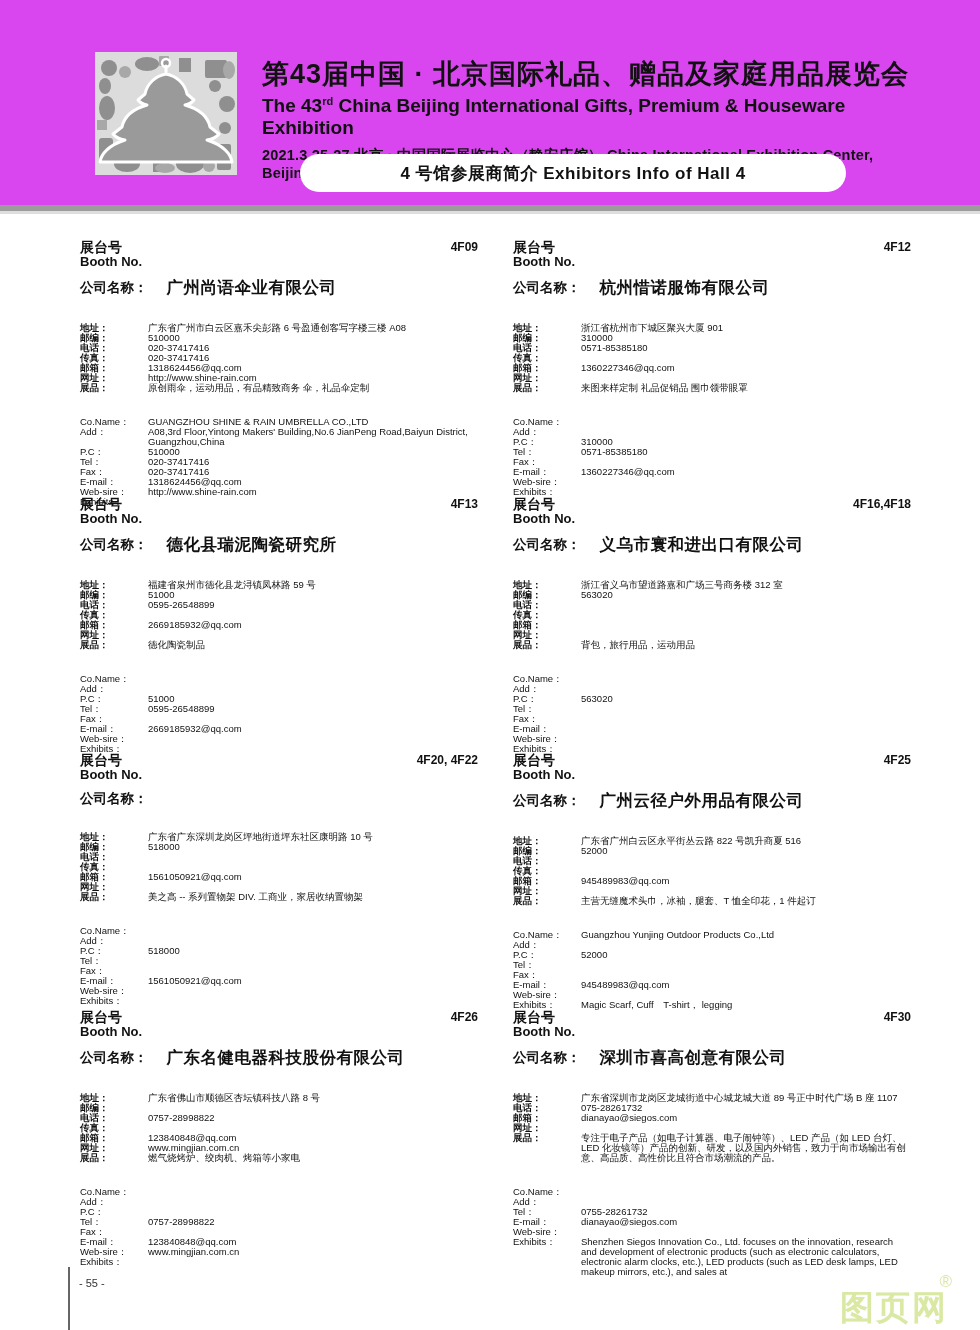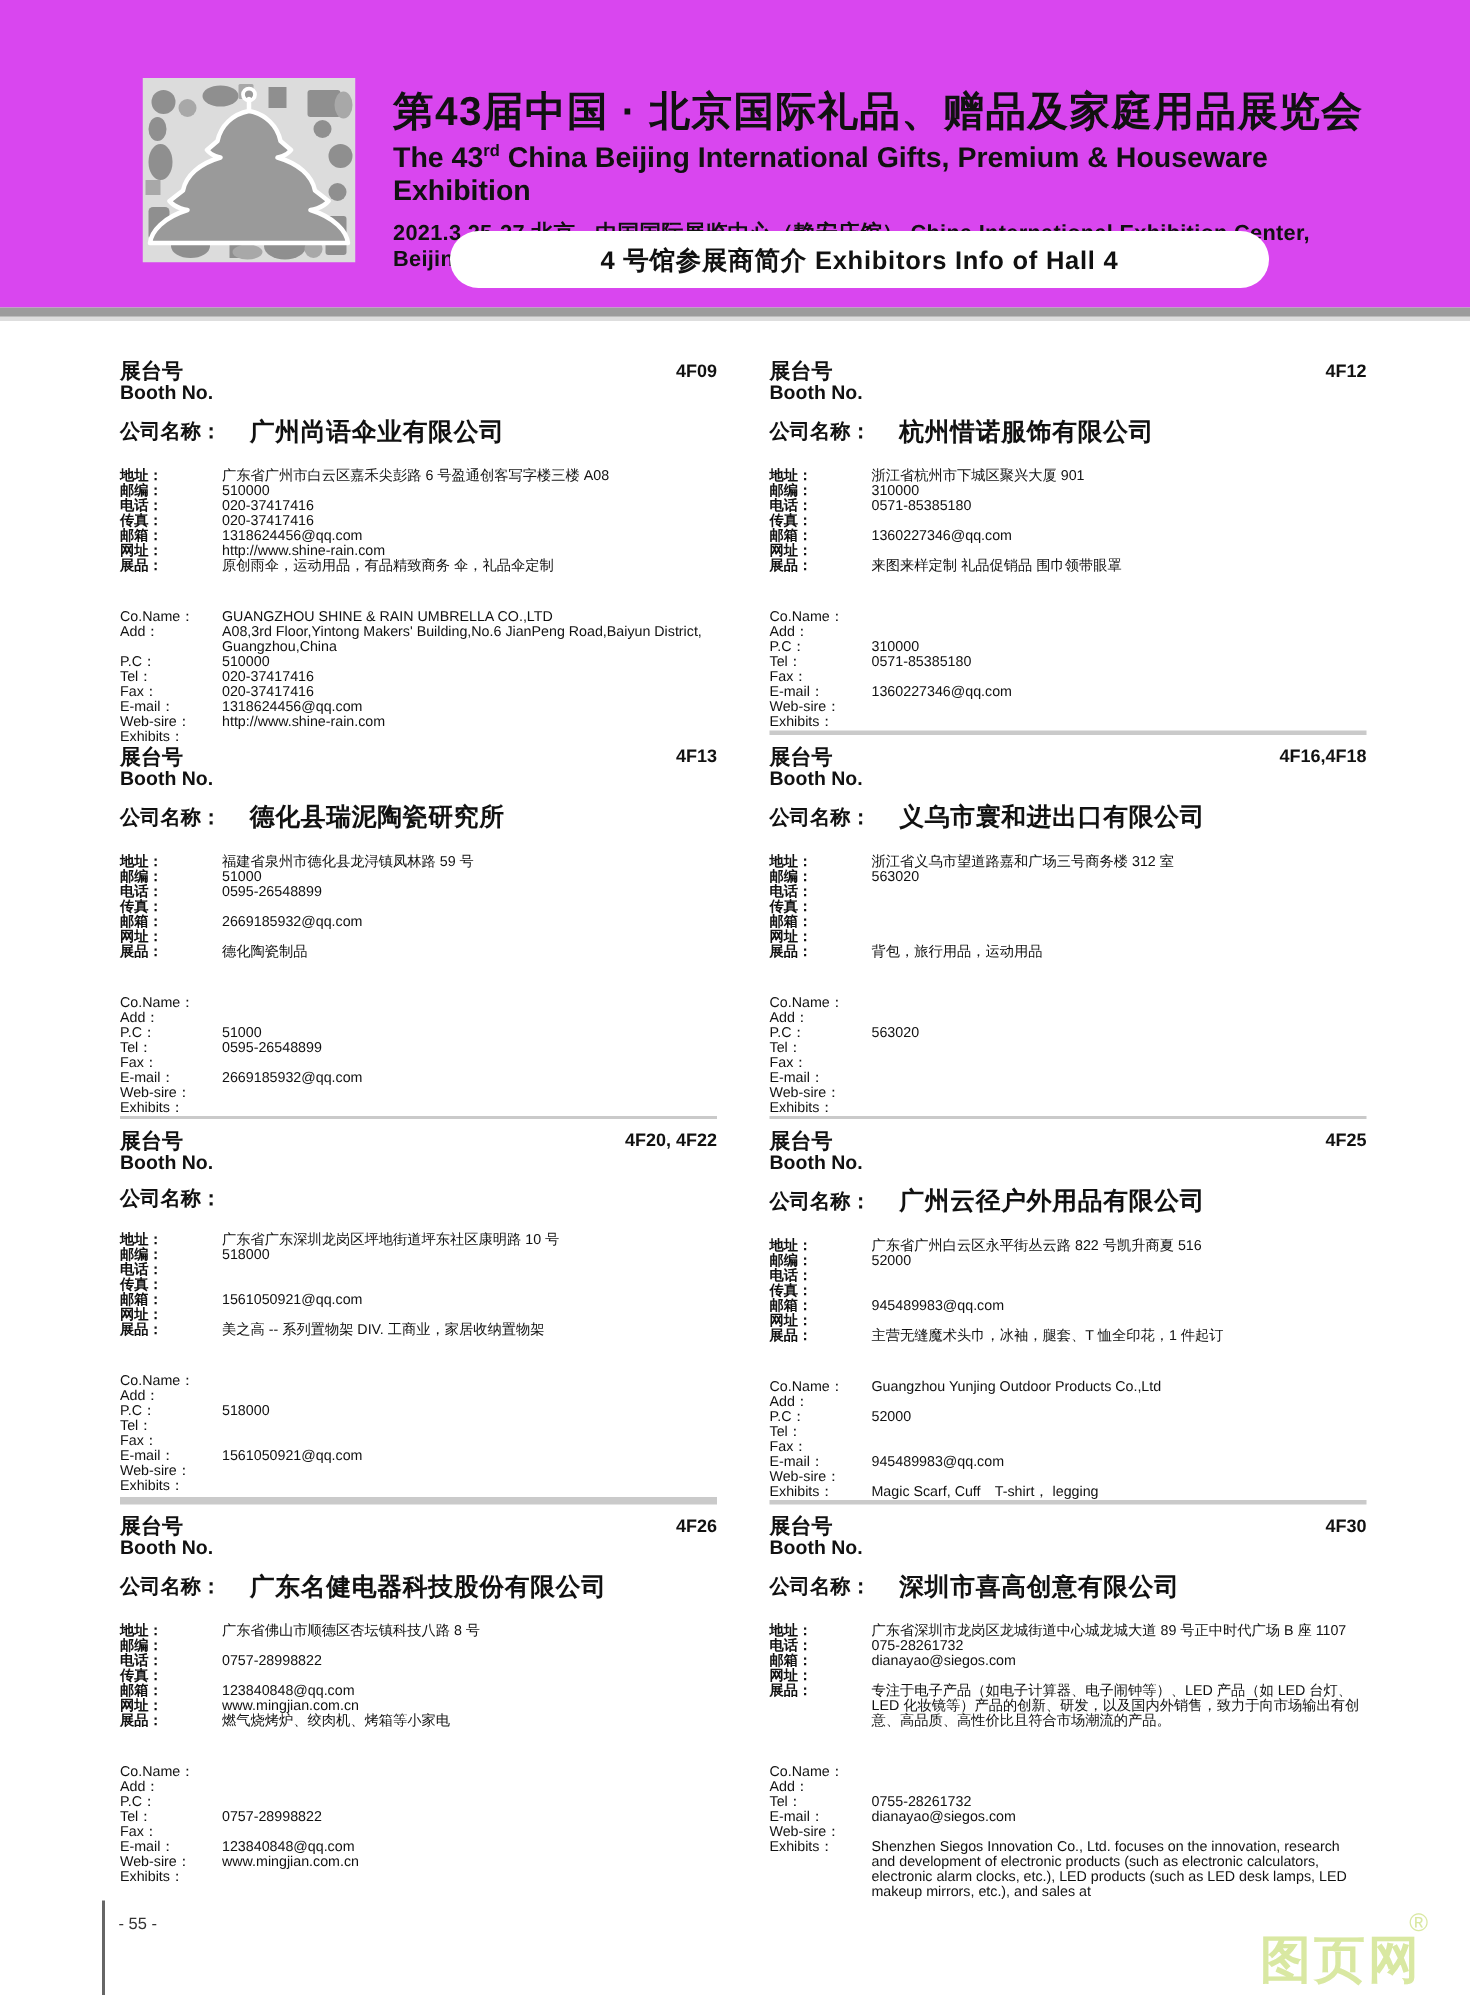--- a/index.html
+++ b/index.html
@@ -29,21 +29,21 @@
     grid-template-rows:257px 256px 257px 245px;
   }
   .entry { display:flex; flex-direction:column; }
   .booth-row { display:flex; justify-content:space-between; align-items:flex-start; }
   .booth-cn { font-size:14px; font-weight:bold; line-height:1.1; }
   .booth-en { font-size:13px; font-weight:bold; line-height:1.15; }
   .booth-no { font-size:12px; font-weight:bold; }
   .company-row { display:flex; align-items:center; margin-top:7px; }
   .company-label { font-size:13.5px; font-weight:bold; flex:none; }
   .company-name { font-size:16.5px; font-weight:bold; margin-left:19px; letter-spacing:0.5px; }
-  .fields { margin-top:14px; }
+  .fields { margin-top:24px; }
   .fields.en { margin-top:24px; }
   .frow { display:flex; font-size:9.5px; line-height:10px; min-height:10px; }
   .flabel { width:68px; flex:none; font-weight:bold; }
   .fields.en .flabel { font-weight:normal; }
   .fvalue { flex:1; word-break:break-word; }
   .sep { margin-top:auto; height:5px; background:#cacaca; margin-bottom:7px; }
 
   
   .footer-rule { position:absolute; left:68px; top:1267px; width:2px; height:63px; background:#666; }
   .page-number { position:absolute; left:79px; top:1277px; font-size:11px; color:#333; }

